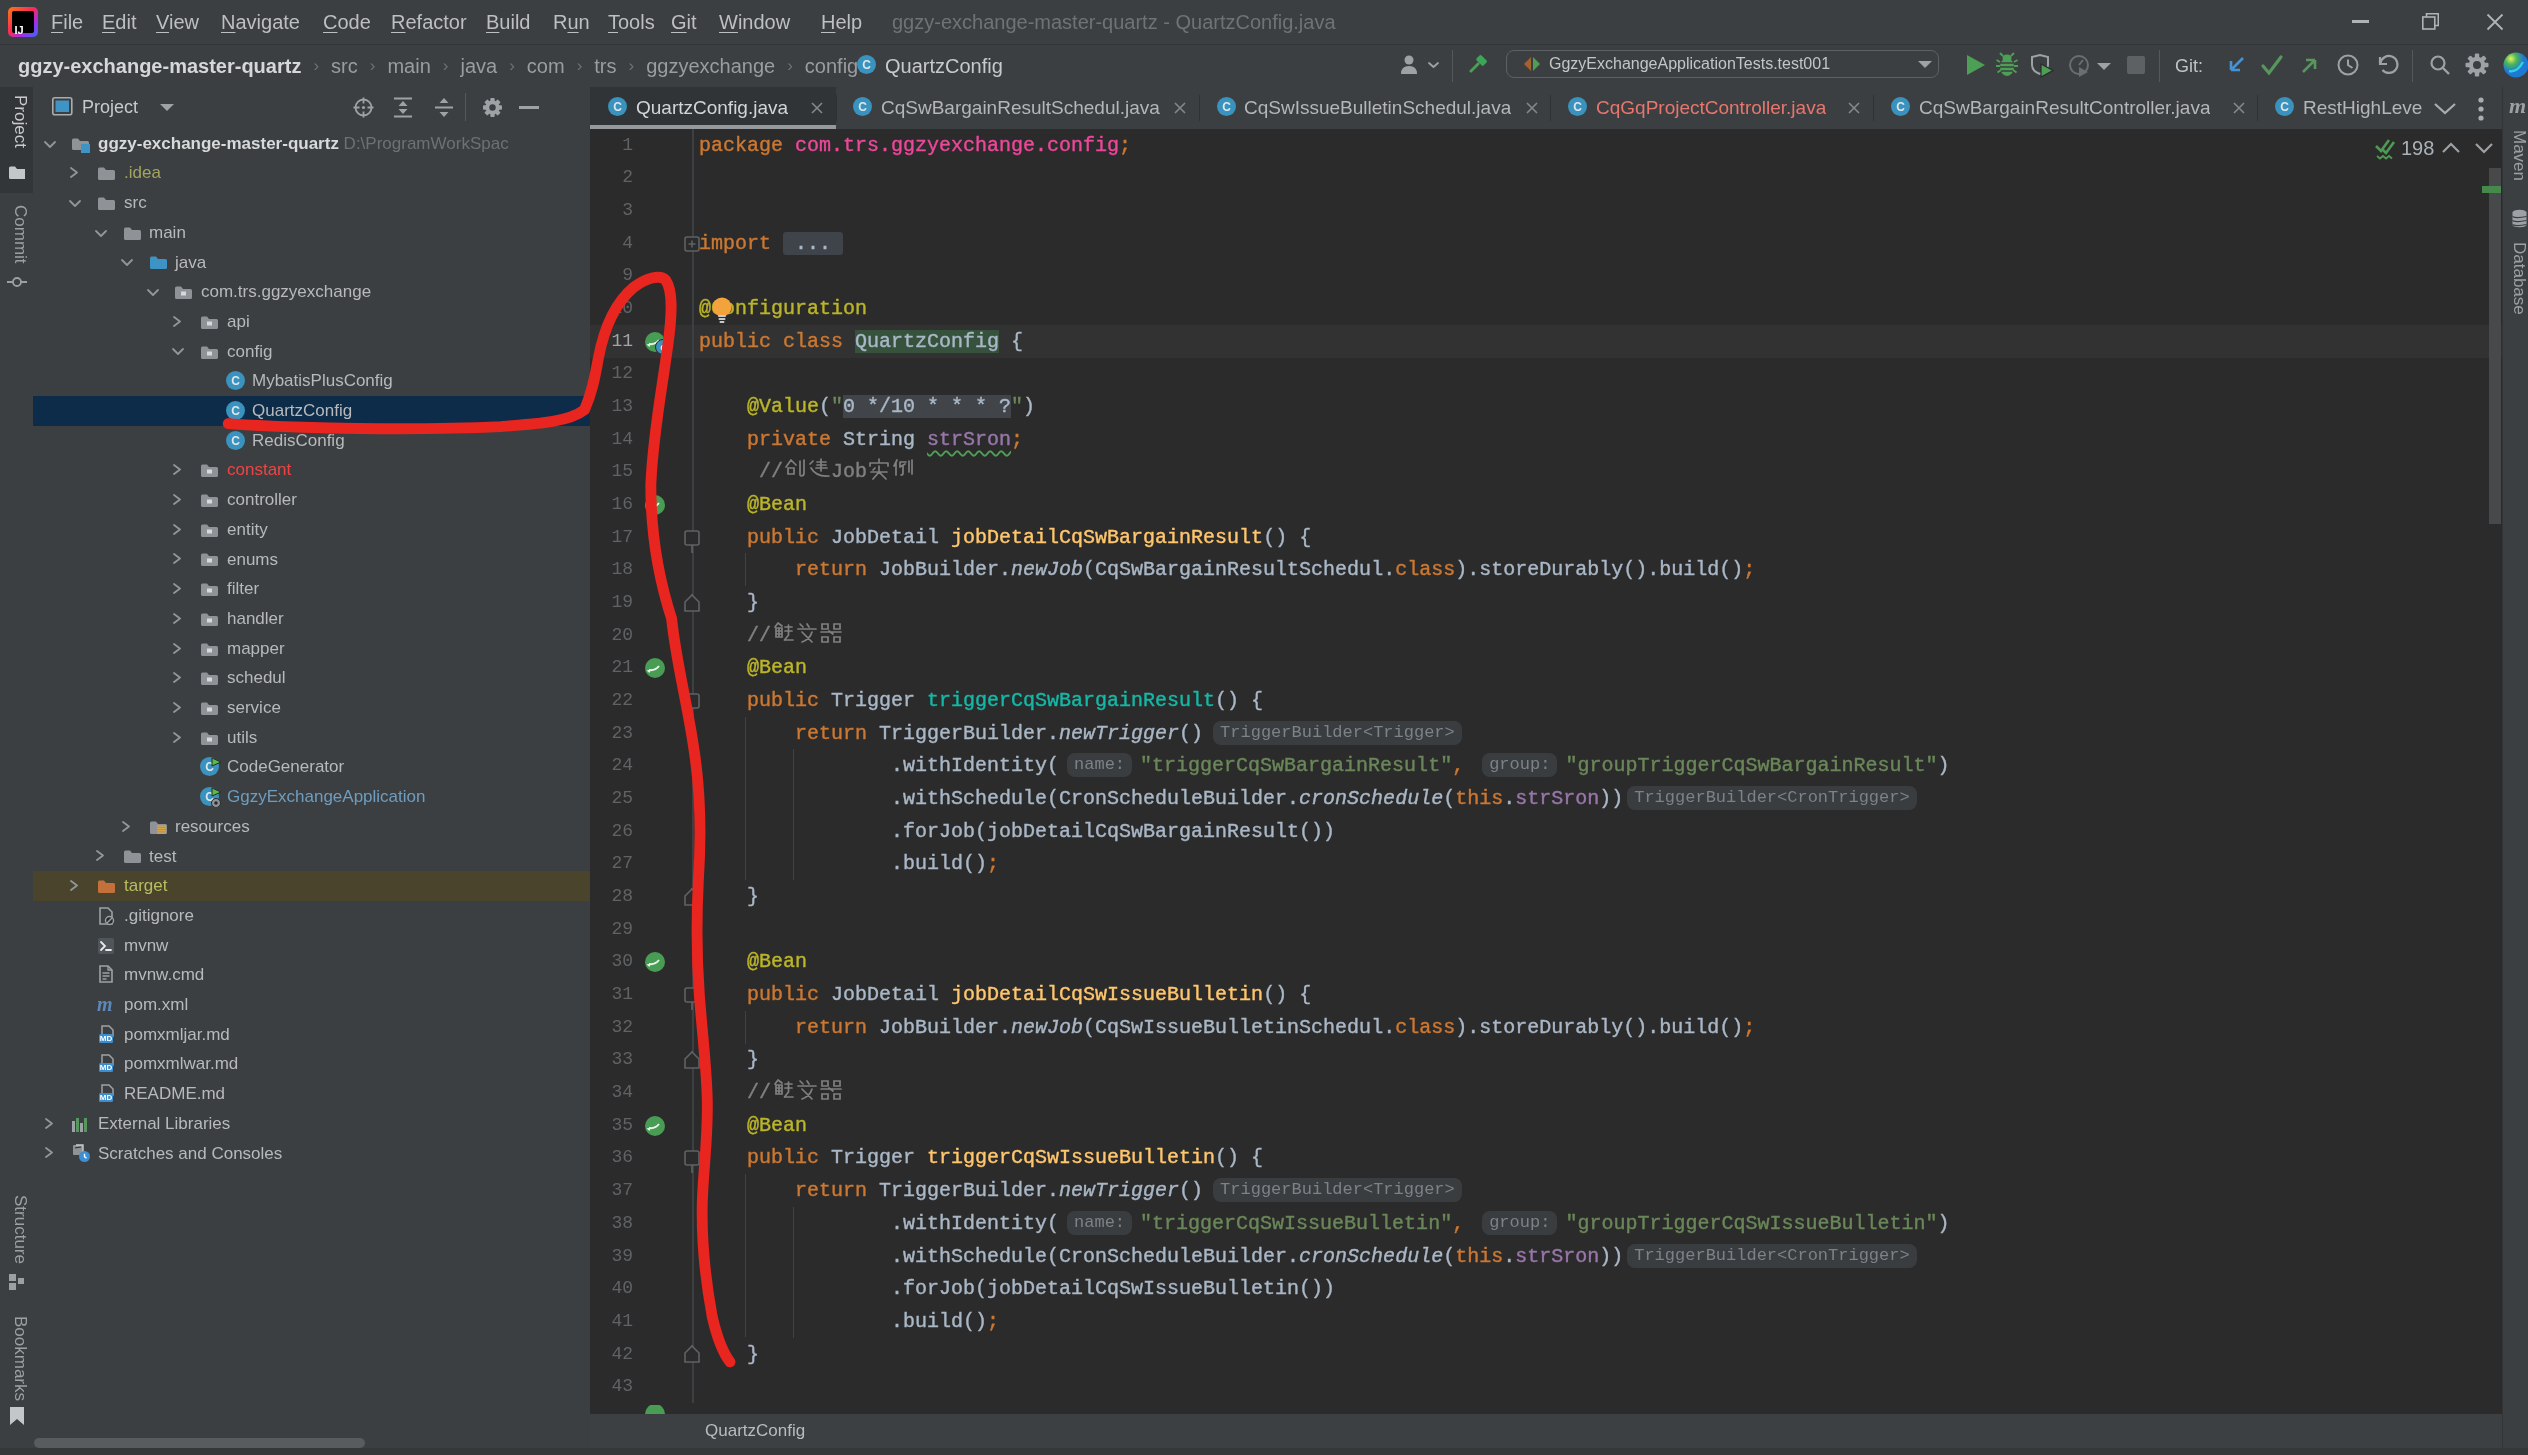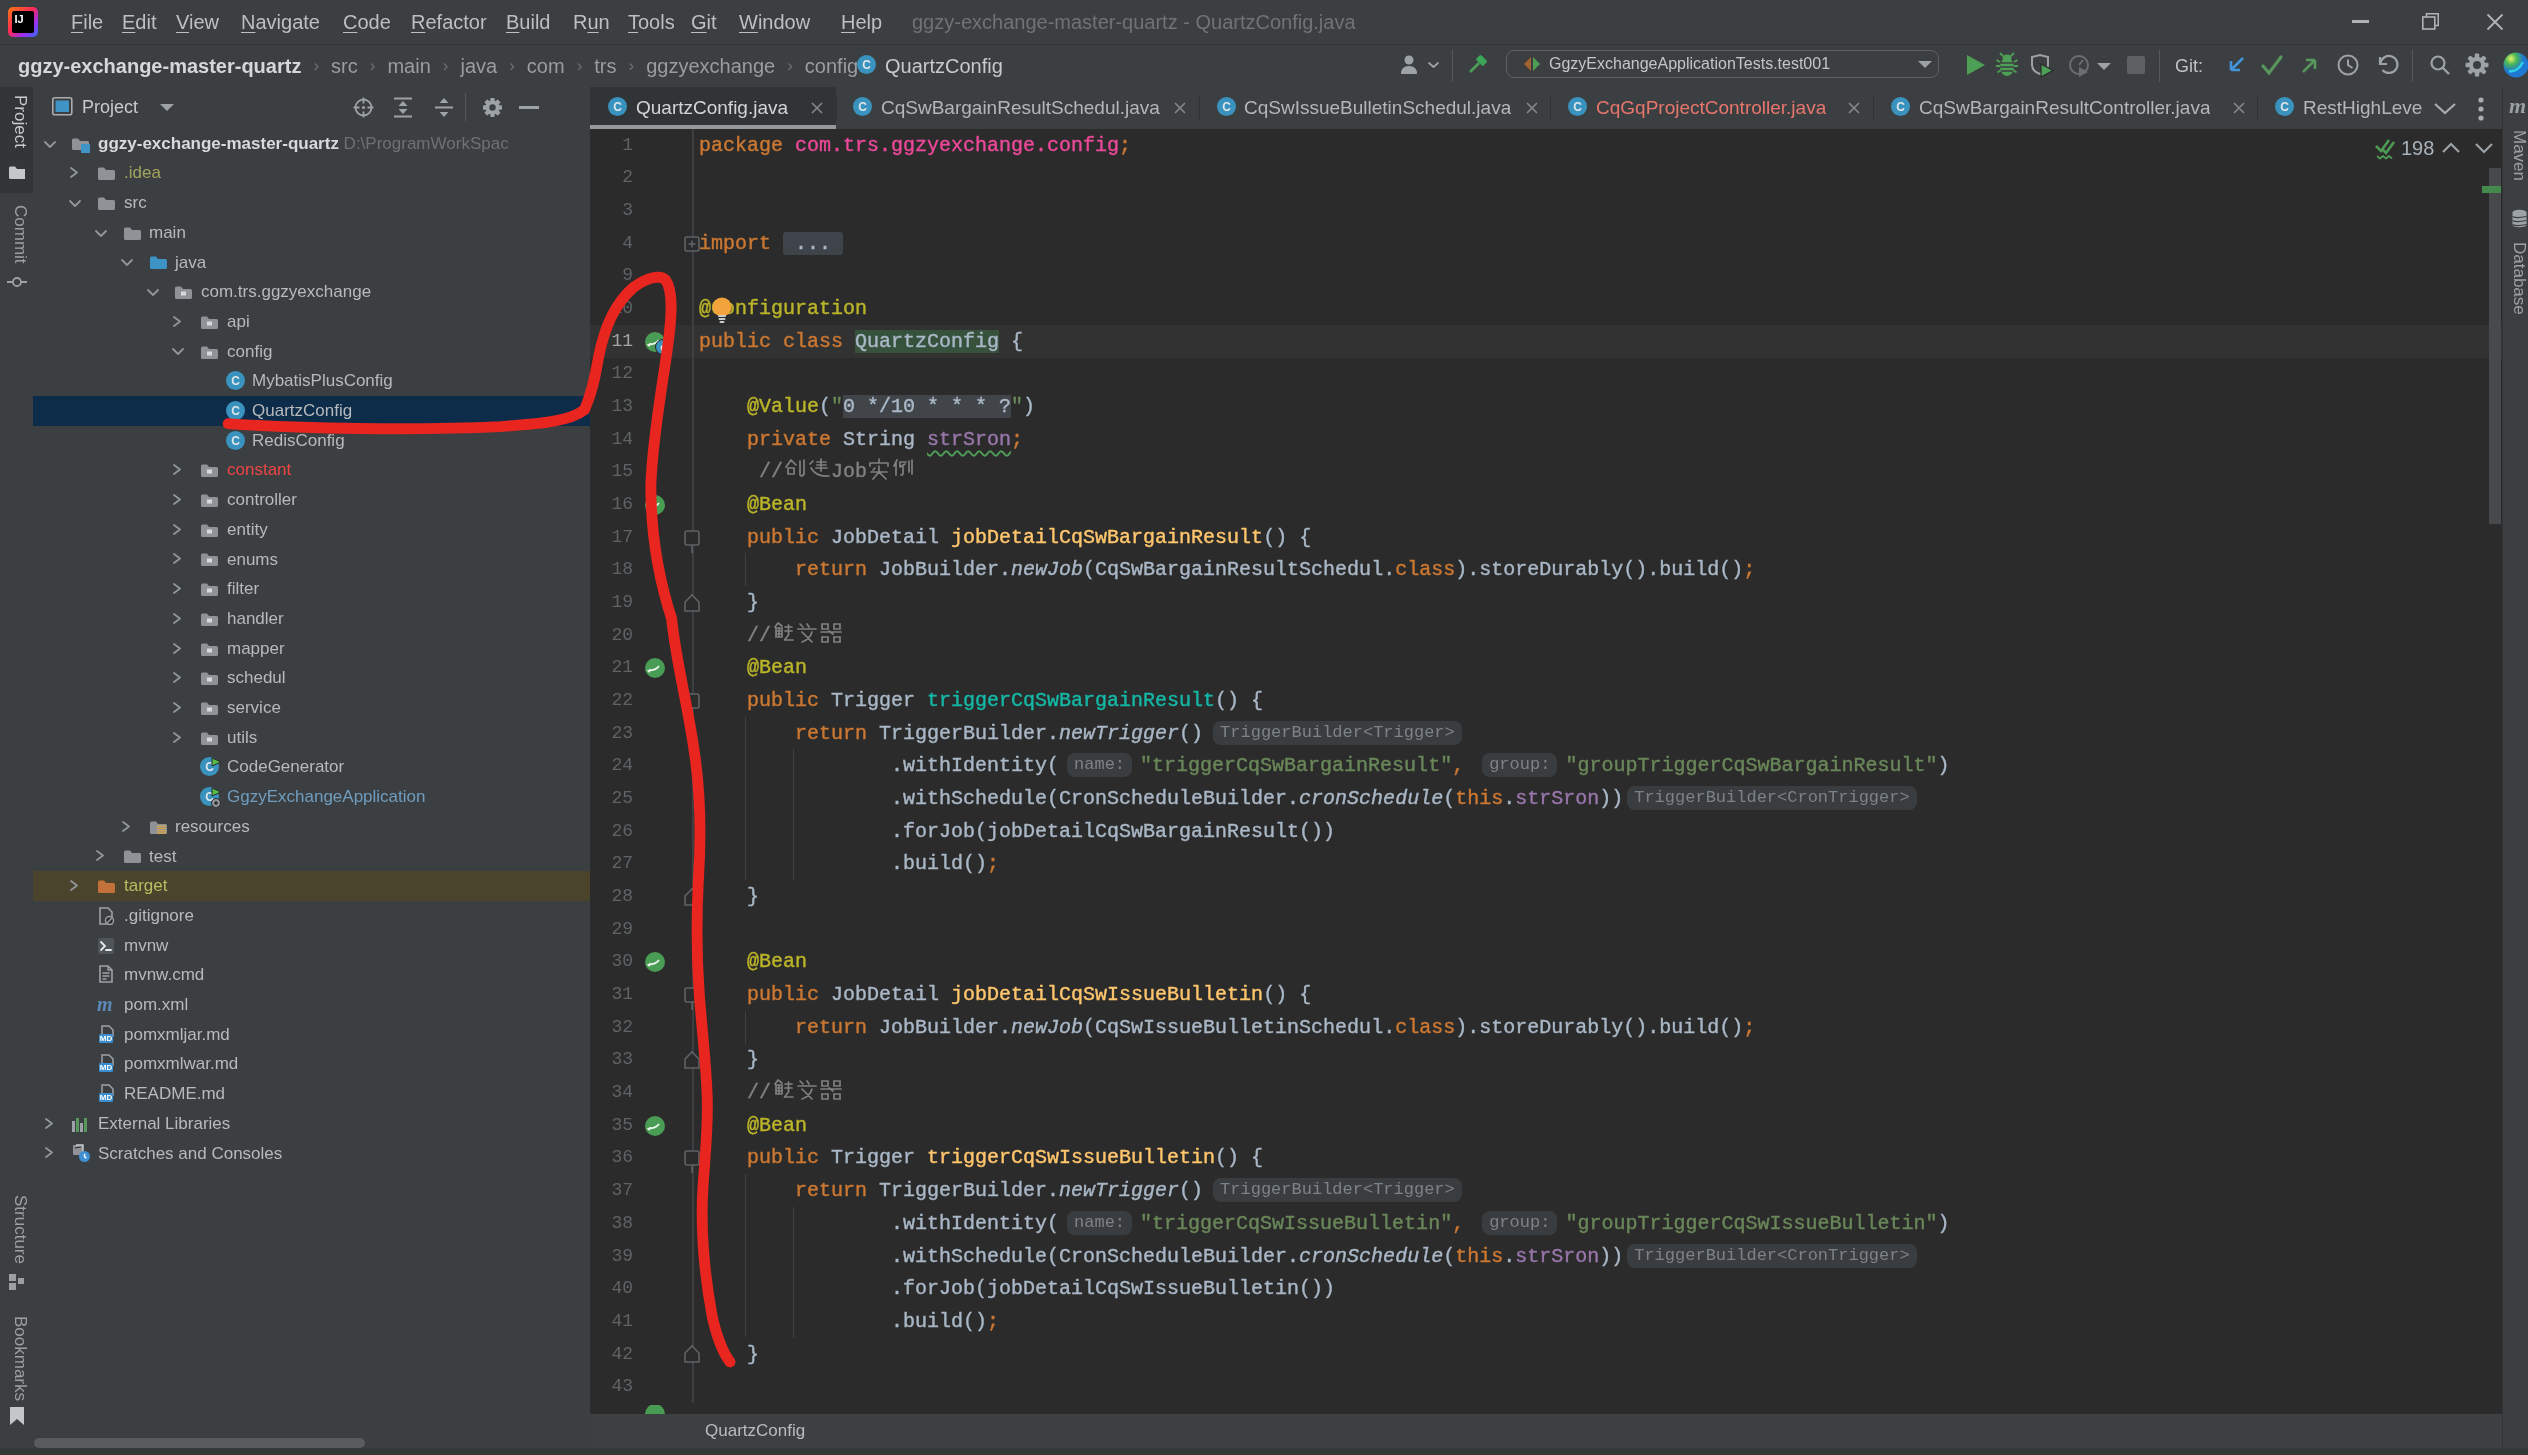--- a/index.html
+++ b/index.html
@@ -1,35 +1,35 @@
 <!DOCTYPE html>
 <html><head><meta charset="utf-8"><style>
 html,body{margin:0;padding:0;background:#2b2b2b;}
 body{width:2529px;height:1455px;position:relative;overflow:hidden;font-family:"Liberation Sans",sans-serif;-webkit-font-smoothing:antialiased;}
 .abs{position:absolute;}
 .code{font-family:"Liberation Mono",monospace;font-size:20px;line-height:33px;white-space:pre;-webkit-text-stroke:0.4px currentColor;}
 .ln{font-family:"Liberation Mono",monospace;font-size:18px;color:#5f6366;position:absolute;width:59px;text-align:right;line-height:33px;}
 .trow{position:absolute;height:30px;line-height:30px;font-size:17px;color:#b7b9bb;white-space:pre;}
 .inlay{display:inline-block;background:#3a3d40;border-radius:8px;color:#7d8287;font-size:17px;padding:0 7px;line-height:24px;vertical-align:2px;-webkit-text-stroke:0px transparent;}
-.menu{position:absolute;top:0;height:44px;line-height:44px;font-size:20px;color:#bdbfc1;margin-left:20px;}
+.menu{position:absolute;top:0;height:44px;line-height:44px;font-size:20px;color:#bdbfc1;}
 .menu u{text-decoration-thickness:1px;text-underline-offset:3px;}
 </style></head><body>
 <div class="abs" style="left:0;top:0;width:2529px;height:44px;background:#3c3f41"></div>
 <div class="abs" style="left:0;top:44px;width:2529px;height:44px;background:#3c3f41;border-top:1px solid #333638;box-sizing:border-box"></div>
 <div class="abs" style="left:0;top:87px;width:2529px;height:42px;background:#3c3f41"></div>
 <div class="abs" style="left:0;top:87px;width:33px;height:1368px;background:#3c3f41"></div>
 <div class="abs" style="left:33px;top:87px;width:557px;height:1368px;background:#3c3f41"></div>
 <div class="abs" style="left:590px;top:129px;width:1912px;height:1284px;background:#2b2b2b"></div>
 <div class="abs" style="left:2502px;top:87px;width:27px;height:1368px;background:#3c3f41;border-left:1px solid #323537;box-sizing:border-box"></div>
 <div class="abs" style="left:590px;top:1413px;width:1912px;height:36px;background:#3d4043;border-top:1px solid #2a2c2e;box-sizing:border-box"></div>
 <div class="abs" style="left:0;top:1448px;width:2529px;height:7px;background:#353839"></div>
 <div class="abs" style="left:705px;top:1413px;height:36px;line-height:36px;font-size:17px;color:#b9bcbe">QuartzConfig</div>
 <div class="abs" style="left:8px;top:7px;width:30px;height:30px;border-radius:5px;background:linear-gradient(135deg,#f97a12 0%,#fe2857 45%,#9b2ff2 72%,#2f6ff2 100%)">
 <div class="abs" style="left:4px;top:4px;width:22px;height:22px;background:#000;border-radius:2px"></div>
-<div class="abs" style="left:4px;top:4px;width:14px;height:22px;font-size:11px;font-weight:bold;color:#fff;text-align:center;line-height:11px;padding-top:3px;box-sizing:border-box">IJ</div>
+<div class="abs" style="left:4px;top:4px;width:14px;height:22px;font-size:11px;font-weight:bold;color:#fff;text-align:center;line-height:11px;padding-top:14px;box-sizing:border-box">IJ</div>
   </div>
 <div class="menu" style="left:51px"><u>F</u>ile</div>
 <div class="menu" style="left:102px"><u>E</u>dit</div>
 <div class="menu" style="left:156px"><u>V</u>iew</div>
 <div class="menu" style="left:221px"><u>N</u>avigate</div>
 <div class="menu" style="left:323px"><u>C</u>ode</div>
 <div class="menu" style="left:391px"><u>R</u>efactor</div>
 <div class="menu" style="left:486px"><u>B</u>uild</div>
 <div class="menu" style="left:553px">R<u>u</u>n</div>
 <div class="menu" style="left:608px"><u>T</u>ools</div>

